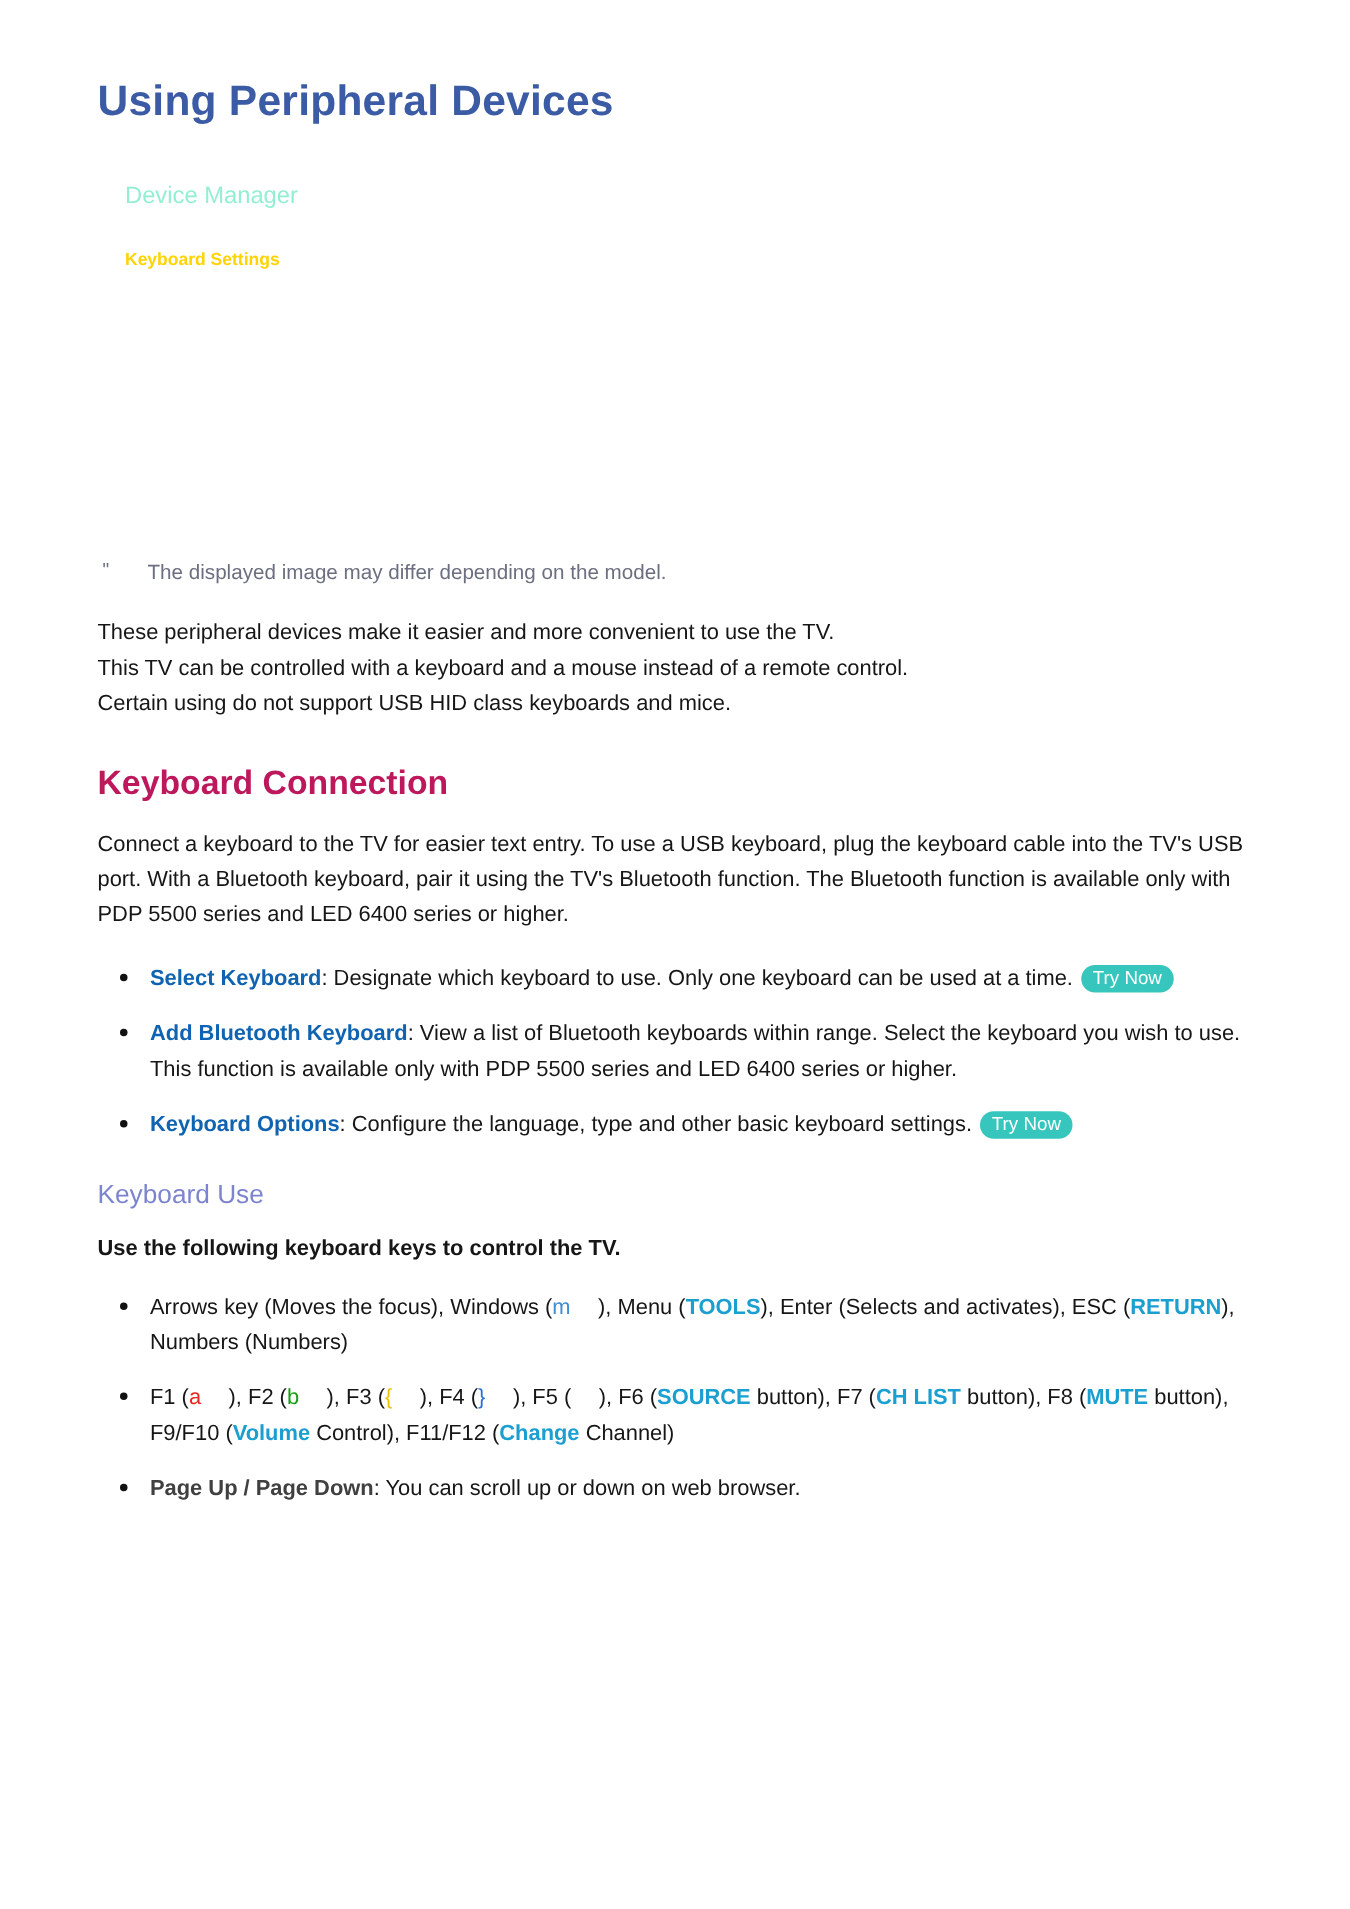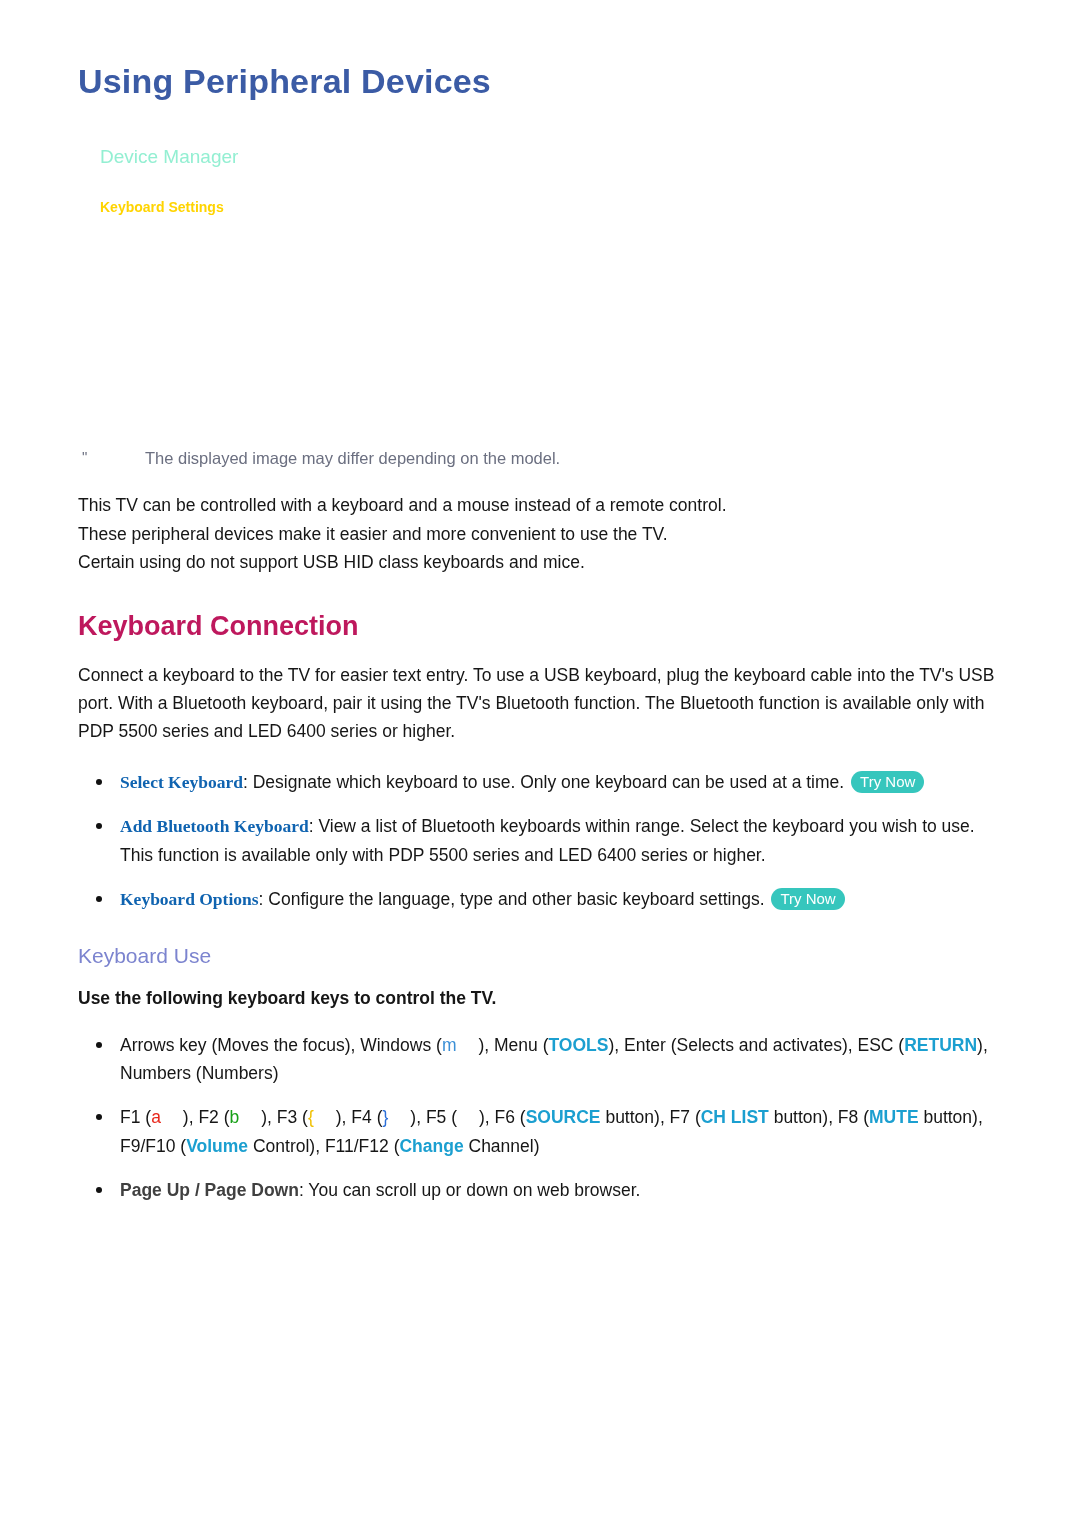--- a/index.html
+++ b/index.html
@@ -68,21 +68,20 @@
     line-height: 1;
     width: 36px;
     flex: 0 0 36px;
     color: #6b6f80;
     padding-top: 2px;
   }
   .note-text {
     font-size: 16.5px;
     color: #6b6f80;
     line-height: 1.35;
-    margin-left: 27px;
   }
 
   
   .para {
     font-size: 17.5px;
     line-height: 1.62;
     color: #161616;
     margin: 0 0 2px 0;
   }
   .para-block {
@@ -159,21 +158,20 @@
     left: 18px;
     top: 11px;
     width: 6px;
     height: 6px;
     background: #111111;
     border-radius: 50%;
   }
   .term {
     color: #0f63b0;
     font-weight: bold;
-    font-family: Liberation Serif, serif;
   }
   .term-dark {
     color: #404040;
     font-weight: bold;
   }
 
   
   .k-teal   { color: #1b9fd0; font-weight: bold; }
   .k-blue   { color: #3b8fd6; }
   .k-red    { color: #e8261a; }
@@ -195,22 +193,22 @@
     <div class="menu-title">Device Manager</div>
     <div class="menu-item">Keyboard Settings</div>
   </div>
 
   <div class="note-row">
     <span class="note-mark">"</span>
     <span class="note-text">The displayed image may differ depending on the model.</span>
   </div>
 
   <div class="para-block">
+    <p class="para">These peripheral devices make it easier and more convenient to use the TV.</p>
     <p class="para">This TV can be controlled with a keyboard and a mouse instead of a remote control.</p>
-    <p class="para">These peripheral devices make it easier and more convenient to use the TV.</p>
     <p class="para">Certain using do not support USB HID class keyboards and mice.</p>
   </div>
 
   <div class="section">
     <h2 class="h2">Keyboard Connection</h2>
 
 
     <p class="para" style="margin-bottom:22px;">Connect a keyboard to the TV for easier text entry. To use a USB keyboard, plug the keyboard cable into the TV's USB port. With a Bluetooth keyboard, pair it using the TV's Bluetooth function. The Bluetooth function is available only with PDP 5500 series and LED 6400 series or higher.</p>
 
     <ul class="bullets">

